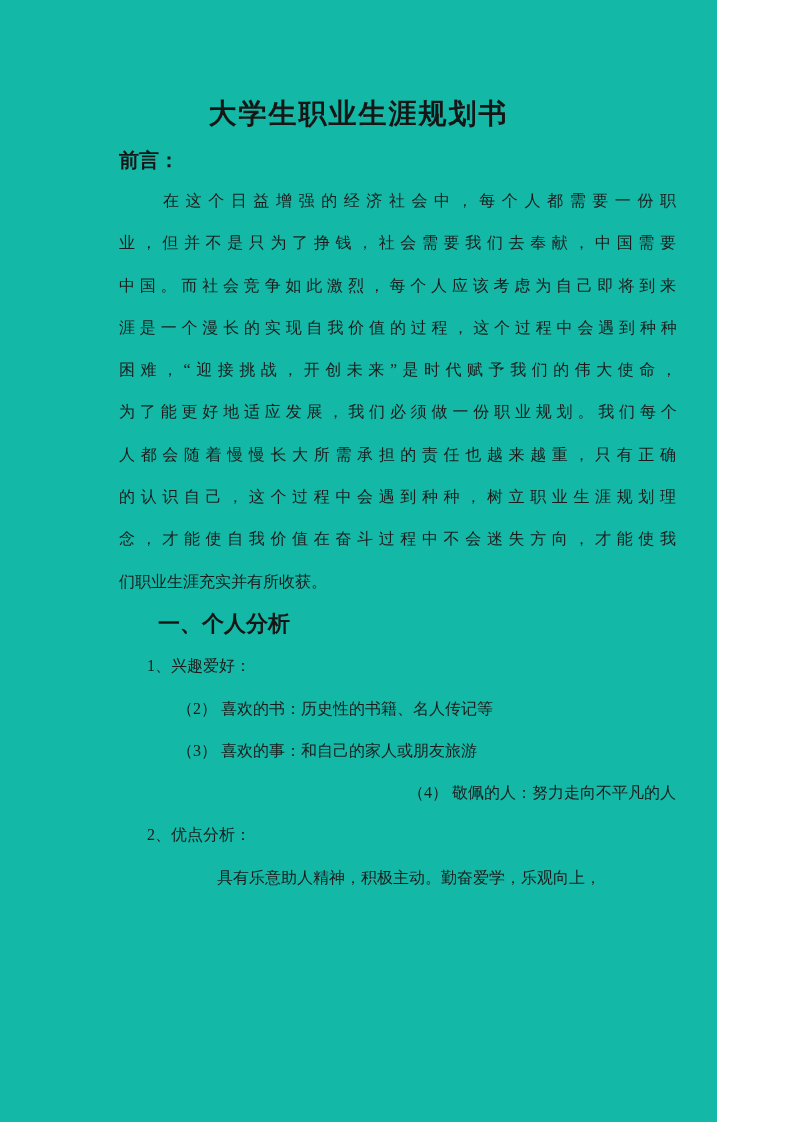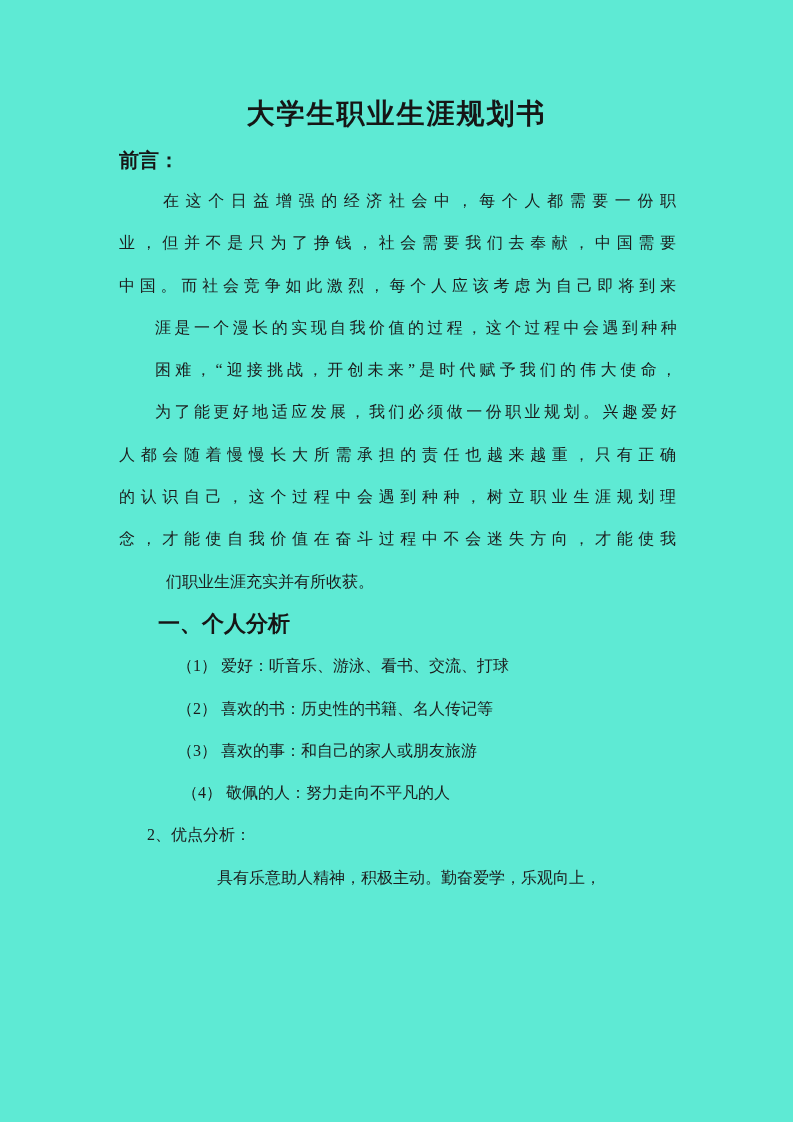--- a/index.html
+++ b/index.html
@@ -2,23 +2,23 @@
 <html><head>
 <meta charset="utf-8">
 <style>
   html, body {
     margin: 0;
     padding: 0;
     background: #ffffff;
   }
   .page {
     position: relative;
-    width: 793px;
+    width: 717px;
     height: 1122px;
-    background: #5eead4;
+    background: #14b8a6;
     overflow: hidden;
     font-family: "Liberation Serif", "DejaVu Serif", serif;
     color: #1c1c1c;
     box-sizing: border-box;
     padding-top: 94px;
   }
   .doc-title {
     margin: 0;
     text-align: center;
     font-size: 28px;
@@ -48,69 +48,69 @@
     text-align: justify;
     text-align-last: justify;
   }
   .pline.first {
     box-sizing: border-box;
     padding-left: 44px;
   }
   .pline.last {
     text-align: left;
     text-align-last: left;
-    margin-left: 47px;
   }
   .sq1 { letter-spacing: -0.5px; }
   .sq2 { letter-spacing: -1.9px; }
-  .sq3 { letter-spacing: -0.8px; margin-left: 36px; }
+  .sq3 { letter-spacing: -0.8px; }
   .sec-heading {
     padding-left: 39px;
     font-weight: 700;
     font-size: 22px;
     font-family: Liberation Serif, serif;
     color: #161616;
   }
   .sub-heading {
     padding-left: 28px;
   }
   .item-line {
     padding-left: 58px;
   }
   .item-line.item4 {
     padding-left: 63px;
+    text-align: right;
   }
   .body-line {
     padding-left: 23px;
     text-align: center;
   }
 </style>
 </head>
 <body>
 
 <div class="page">
   <h1 class="doc-title">大学生职业生涯规划书</h1>
 
   <div class="text-col">
     <h2 class="preface-heading">前言：</h2>
 
     <p class="pline first">在这个日益增强的经济社会中，每个人都需要一份职</p>
     <p class="pline">业，但并不是只为了挣钱，社会需要我们去奉献，中国需要</p>
     <p class="pline">中国。而社会竞争如此激烈，每个人应该考虑为自己即将到来</p>
     <p class="pline sq3">涯是一个漫长的实现自我价值的过程，这个过程中会遇到种种</p>
     <p class="pline sq3">困难，“迎接挑战，开创未来”是时代赋予我们的伟大使命，</p>
-    <p class="pline sq3">为了能更好地适应发展，我们必须做一份职业规划。兴趣爱好</p>
+    <p class="pline sq3">为了能更好地适应发展，我们必须做一份职业规划。我们每个</p>
     <p class="pline">人都会随着慢慢长大所需承担的责任也越来越重，只有正确</p>
     <p class="pline">的认识自己，这个过程中会遇到种种，树立职业生涯规划理</p>
     <p class="pline">念，才能使自我价值在奋斗过程中不会迷失方向，才能使我</p>
     <p class="pline last">们职业生涯充实并有所收获。</p>
 
     <h3 class="sec-heading">一、个人分析</h3>
 
-    <p class="item-line">（1） 爱好：听音乐、游泳、看书、交流、打球</p>
+    <p class="sub-heading">1、兴趣爱好：</p>
     <p class="item-line">（2） 喜欢的书：历史性的书籍、名人传记等</p>
     <p class="item-line">（3） 喜欢的事：和自己的家人或朋友旅游</p>
     <p class="item-line item4">（4） 敬佩的人：努力走向不平凡的人</p>
 
     <p class="sub-heading">2、优点分析：</p>
     <p class="body-line">具有乐意助人精神，积极主动。勤奋爱学，乐观向上，</p>
   </div>
 </div>
 
 </body></html>

